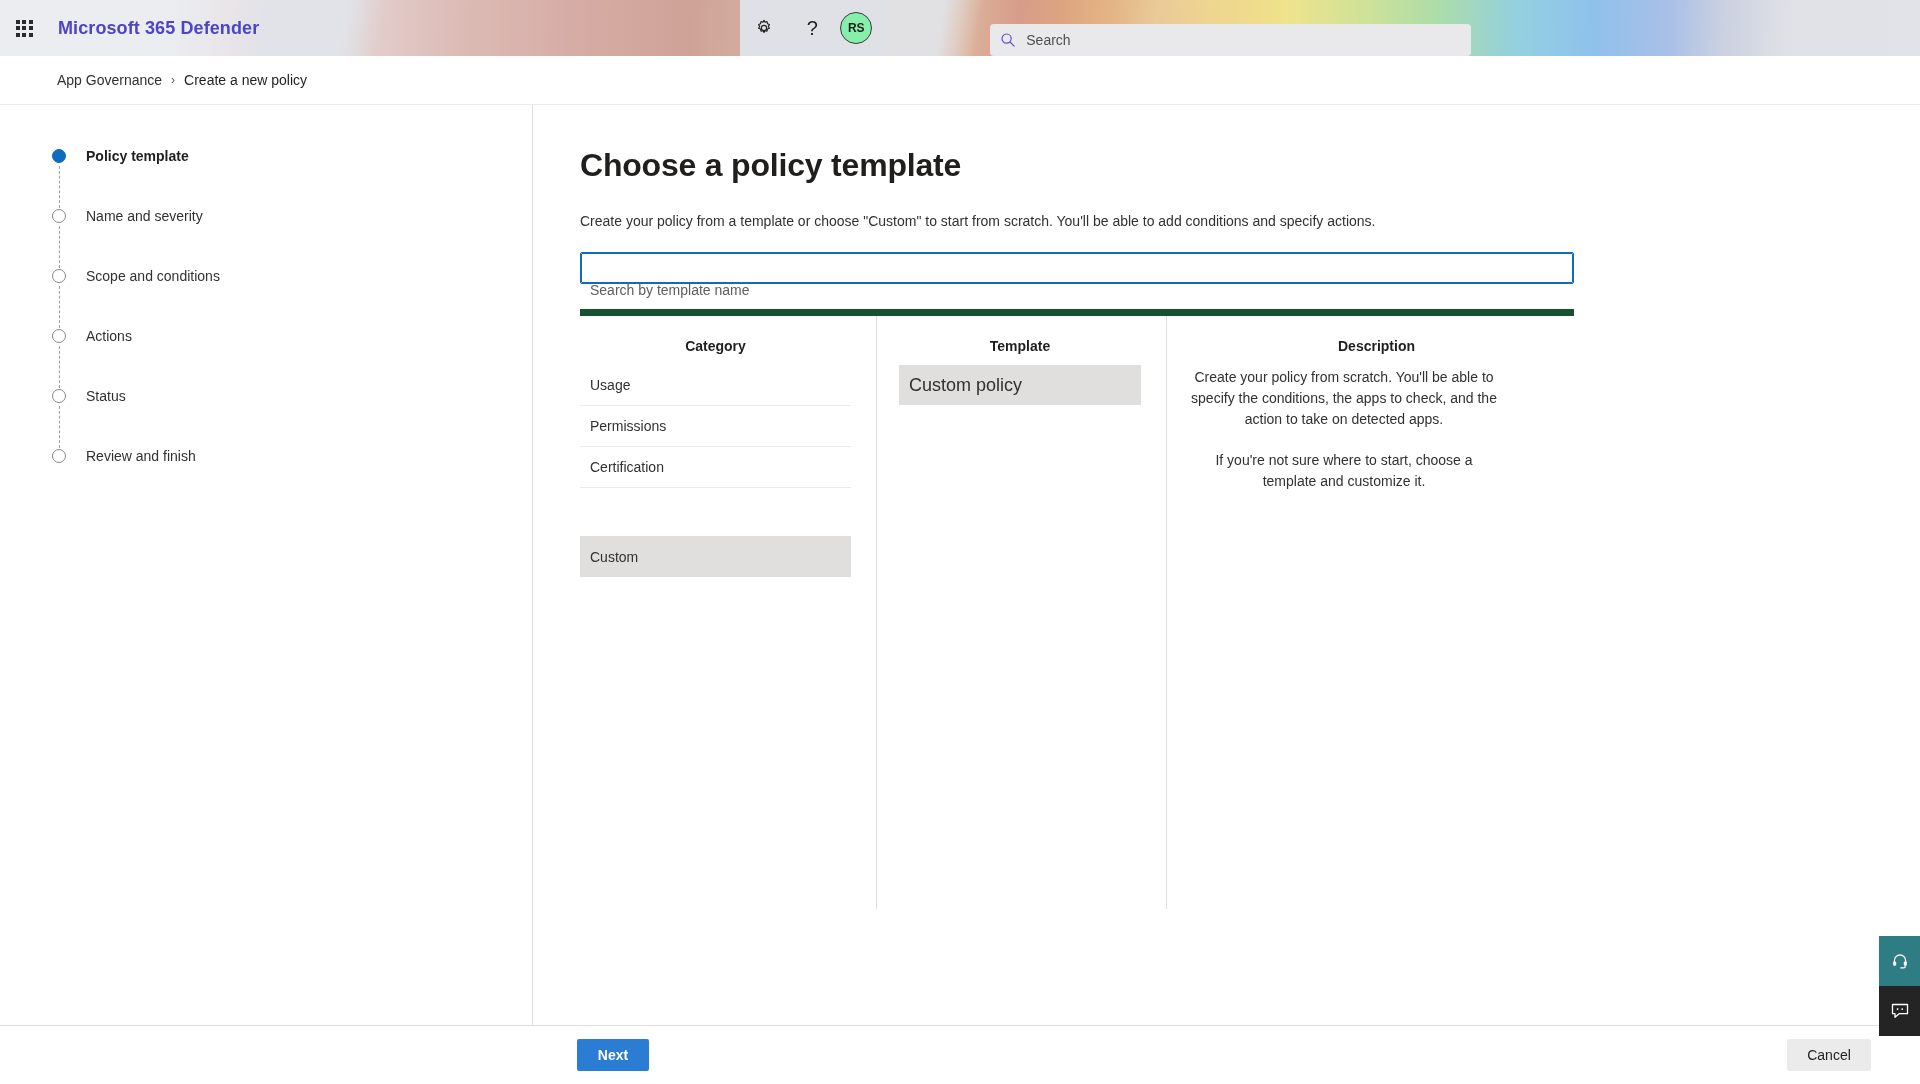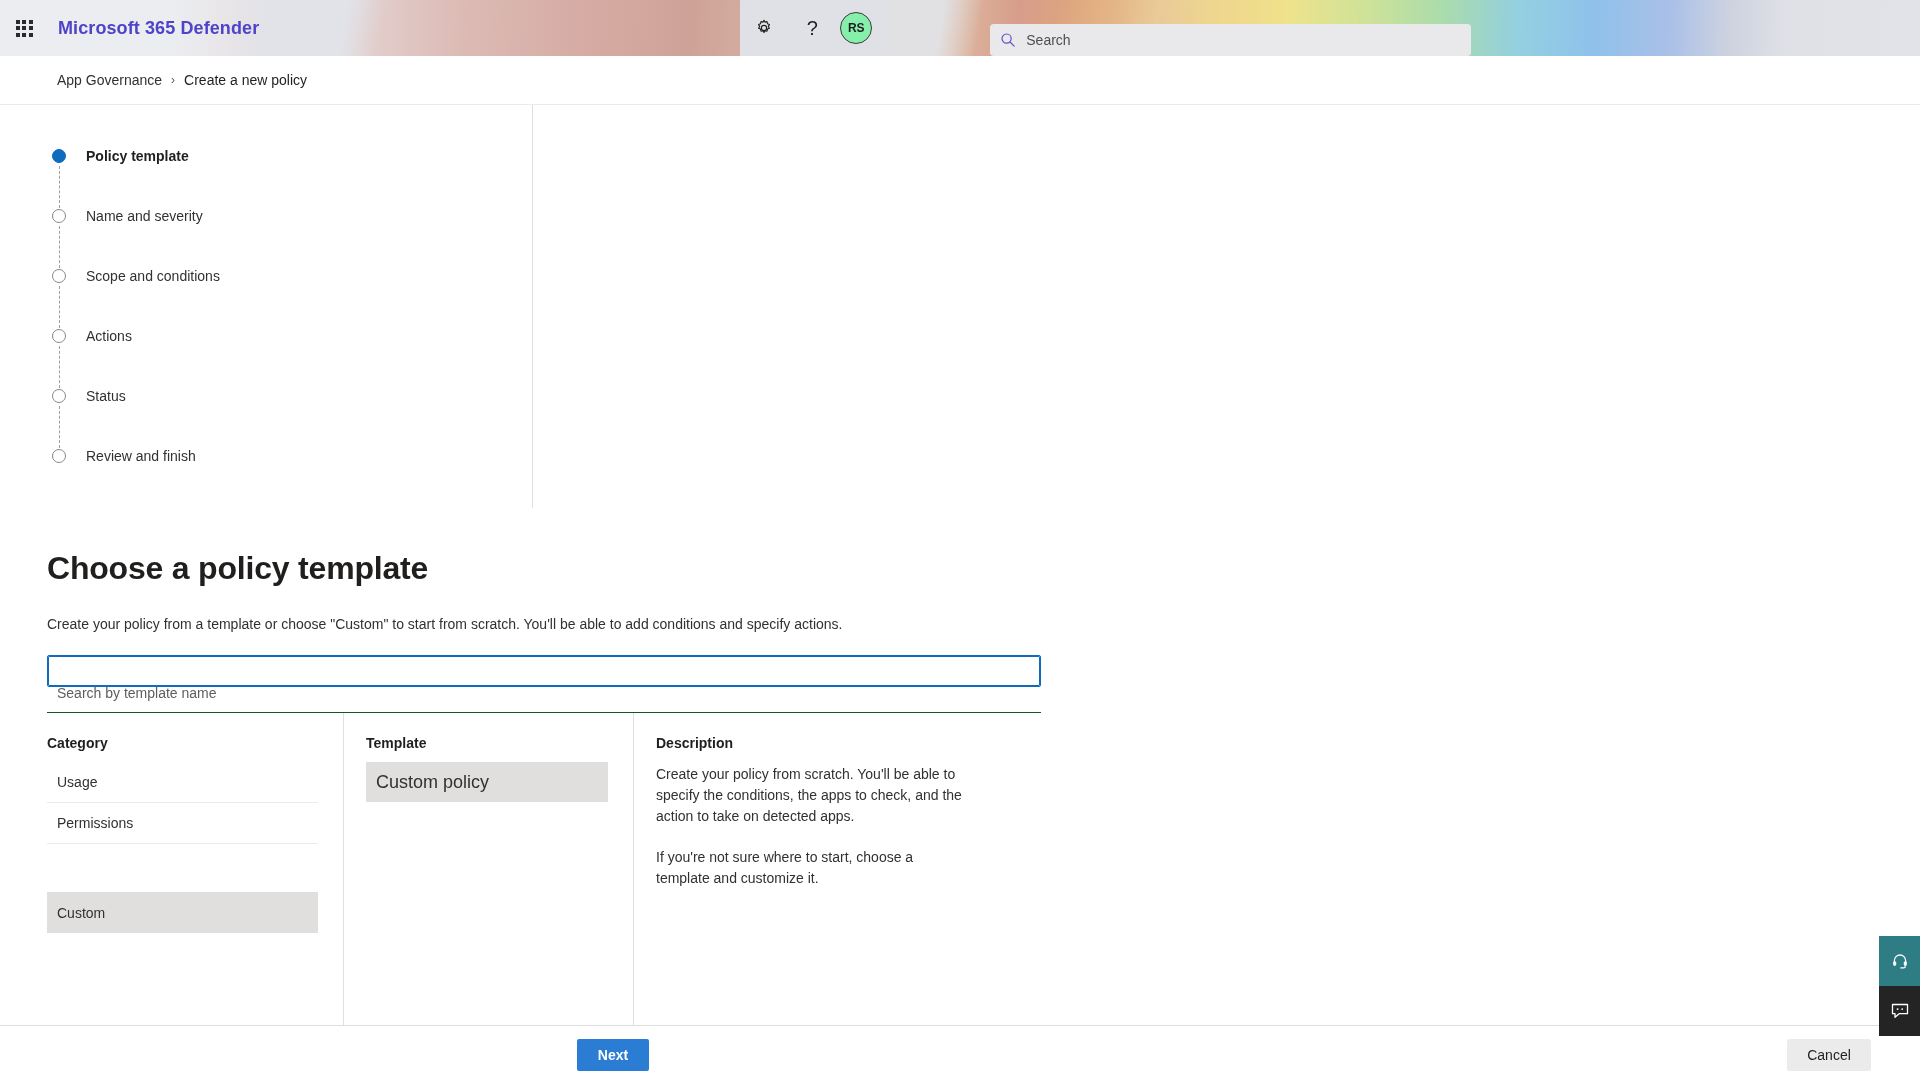--- a/index.html
+++ b/index.html
@@ -173,21 +173,20 @@
   .crumb-sep {
     margin: 0 9px;
     color: #605e5c;
     font-size: 12px;
   }
 
   
   .page-body {
     display: flex;
     height: 920px;
-    flex-direction: column;
   }
 
   .wizard-nav {
     width: 533px;
     padding-top: 43px;
     padding-left: 52px;
     background: #ffffff;
     border-right: 1px solid #e1dfdd;
   }
   .step {
@@ -270,23 +269,24 @@
     font-family: "Liberation Sans", sans-serif;
     font-size: 14px;
     color: #6d28d9;
     margin-top: 44px;
   }
   .template-search input::placeholder { color: #605e5c; }
 
   .picker {
     margin-top: 25px;
     width: 994px;
-    border-top: 1px solid #14532d;
+    border-top: 7px solid #14532d;
     display: flex;
     height: 600px;
+    text-align: center;
   }
   .picker-col {
     padding-top: 22px;
   }
   .col-category { width: 296px; padding-right: 25px; }
   .col-template {
     width: 290px;
     border-left: 1px solid #e1dfdd;
     padding-left: 22px;
     padding-right: 25px;
@@ -499,20 +499,21 @@
       <input type="text" autofocus="" placeholder="Search by template name" style="">
     </div>
 
     <div class="picker">
 
       <div class="picker-col col-category">
         <div class="col-head">Category</div>
         <ul class="cat-list">
           <li class="cat-item">Usage</li>
           <li class="cat-item">Permissions</li>
+          <li class="cat-item">Certification</li>
           <li class="cat-item selected">Custom</li>
         </ul>
       </div>
 
       <div class="picker-col col-template">
         <div class="col-head">Template</div>
         <ul class="tmpl-list">
           <li class="tmpl-item">Custom policy</li>
         </ul>
       </div>

